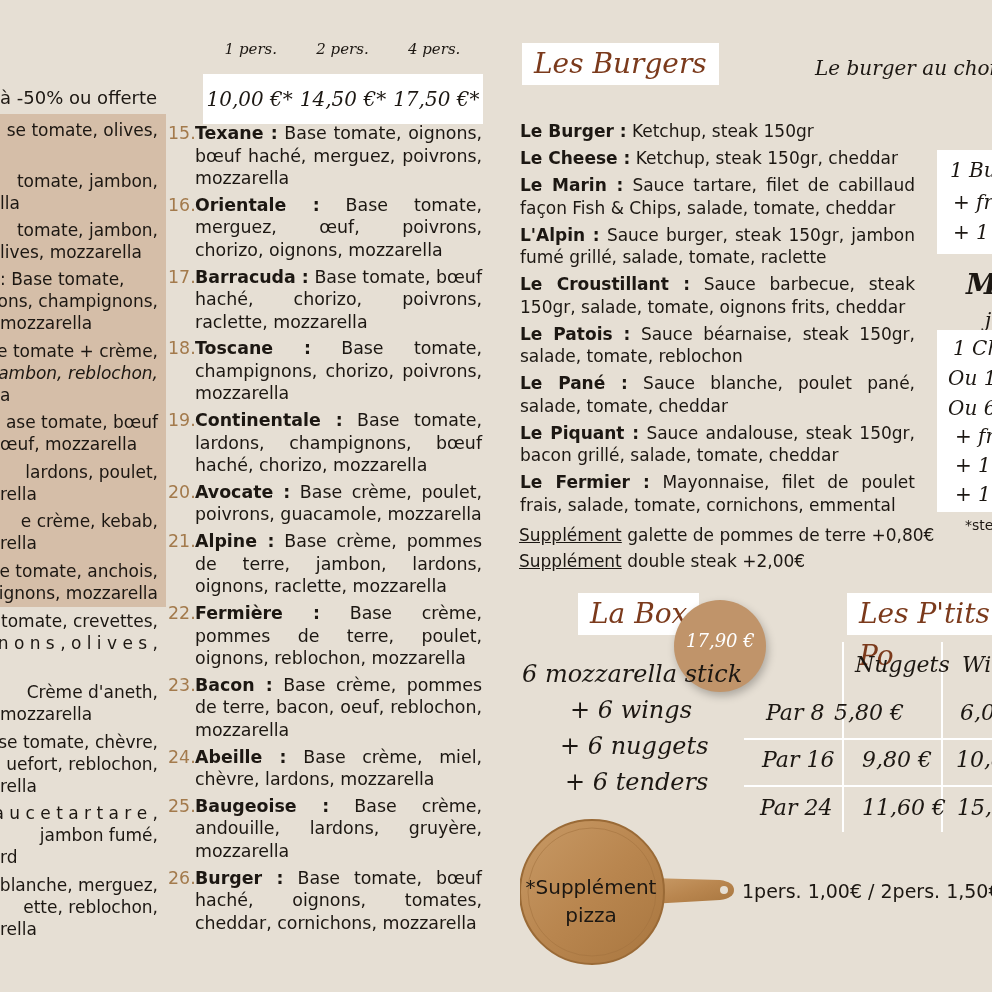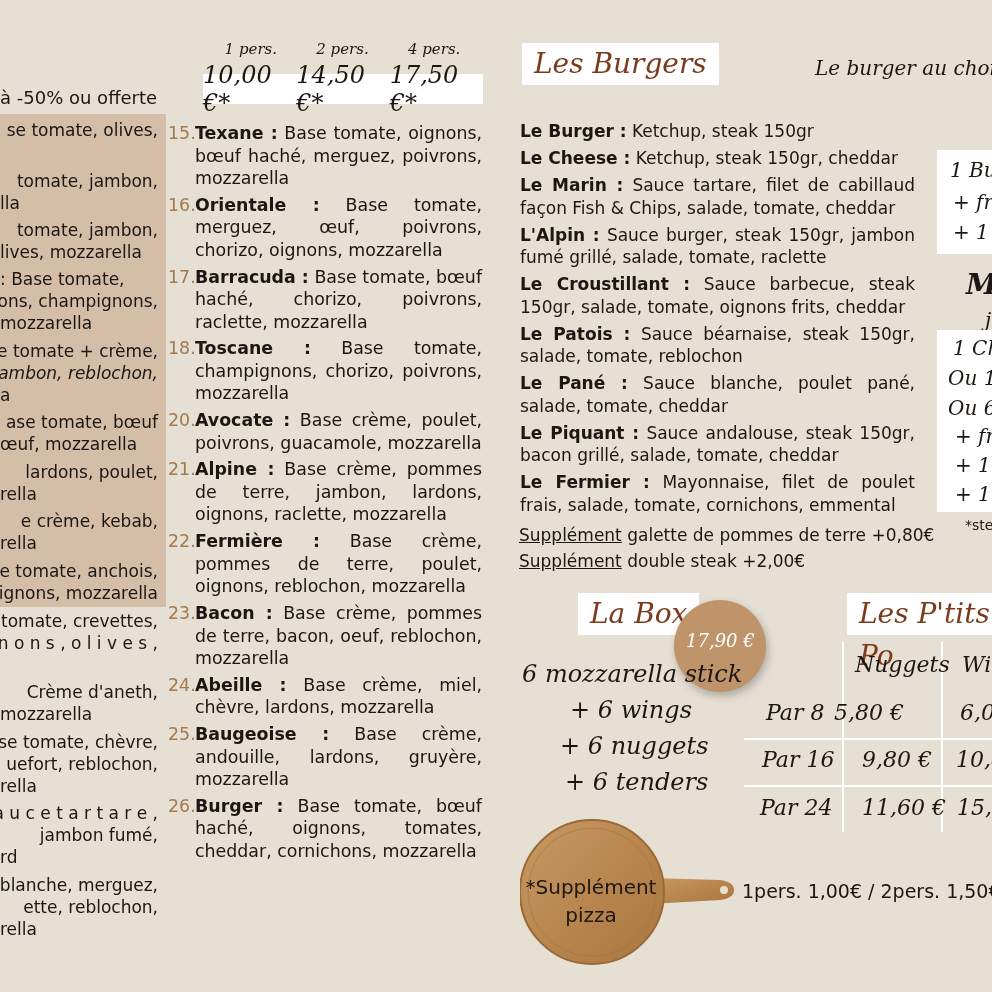--- a/index.html
+++ b/index.html
@@ -12,21 +12,21 @@
     .script { font-family:"DejaVu Serif", serif; font-style:italic; }
     
     .left-col { position:absolute; left:0; top:0; width:166px; }
     .left-top { position:absolute; left:0; top:87px; font-size:18px; white-space:nowrap; }
     .left-shade { position:absolute; left:0; top:114px; width:166px; height:493px; background:#d5bea8; }
     .lline { position:absolute; right:8px; font-size:17px; line-height:22px; white-space:nowrap; text-align:right; }
     .lline.l { right:auto; left:0; text-align:center; }
 
     
     .pers-labels { position:absolute; top:40px; left:205px; width:275px; display:flex; justify-content:space-around; font-size:15px; }
-    .price-box { position:absolute; top:74px; left:203px; width:280px; height:30px; background:#ffffff; display:flex; justify-content:space-around; align-items:center; font-size:24px; }
+    .price-box { position:absolute; top:74px; left:203px; width:280px; height:50px; background:#ffffff; display:flex; justify-content:space-around; align-items:center; font-size:20px; }
 
     
     .pizza-list { position:absolute; left:168px; top:122px; width:314px; font-size:17.4px; line-height:22.5px; }
     .pizza-item { display:flex; margin-bottom:4.3px; }
     .pizza-num { color:#a37a4c; width:27px; flex-shrink:0; }
     .pizza-body { flex:1; text-align:justify; }
     .pizza-name { font-weight:bold; }
 
     
     .title-box { position:absolute; background:#ffffff; color:#7b3a1c; font-size:28px; padding:0 12px; height:42px; line-height:42px; }
@@ -120,20 +120,24 @@
     </div>
     <div class="pizza-item">
       <span class="pizza-num">17.</span>
       <div class="pizza-body"><span class="pizza-name">Barracuda :</span><span> Base tomate, bœuf haché, chorizo, poivrons, raclette, mozzarella</span></div>
     </div>
     <div class="pizza-item">
       <span class="pizza-num">18.</span>
       <div class="pizza-body"><span class="pizza-name">Toscane :</span><span> Base tomate, champignons, chorizo, poivrons, mozzarella</span></div>
     </div>
     <div class="pizza-item">
+      <span class="pizza-num">19.</span>
+      <div class="pizza-body"><span class="pizza-name">Continentale :</span><span> Base tomate, lardons, champignons, bœuf haché, chorizo, mozzarella</span></div>
+    </div>
+    <div class="pizza-item">
       <span class="pizza-num">20.</span>
       <div class="pizza-body"><span class="pizza-name">Avocate :</span><span> Base crème, poulet, poivrons, guacamole, mozzarella</span></div>
     </div>
     <div class="pizza-item">
       <span class="pizza-num">21.</span>
       <div class="pizza-body"><span class="pizza-name">Alpine :</span><span> Base crème, pommes de terre, jambon, lardons, oignons, raclette, mozzarella</span></div>
     </div>
     <div class="pizza-item">
       <span class="pizza-num">22.</span>
       <div class="pizza-body"><span class="pizza-name">Fermière :</span><span> Base crème, pommes de terre, poulet, oignons, reblochon, mozzarella</span></div>

